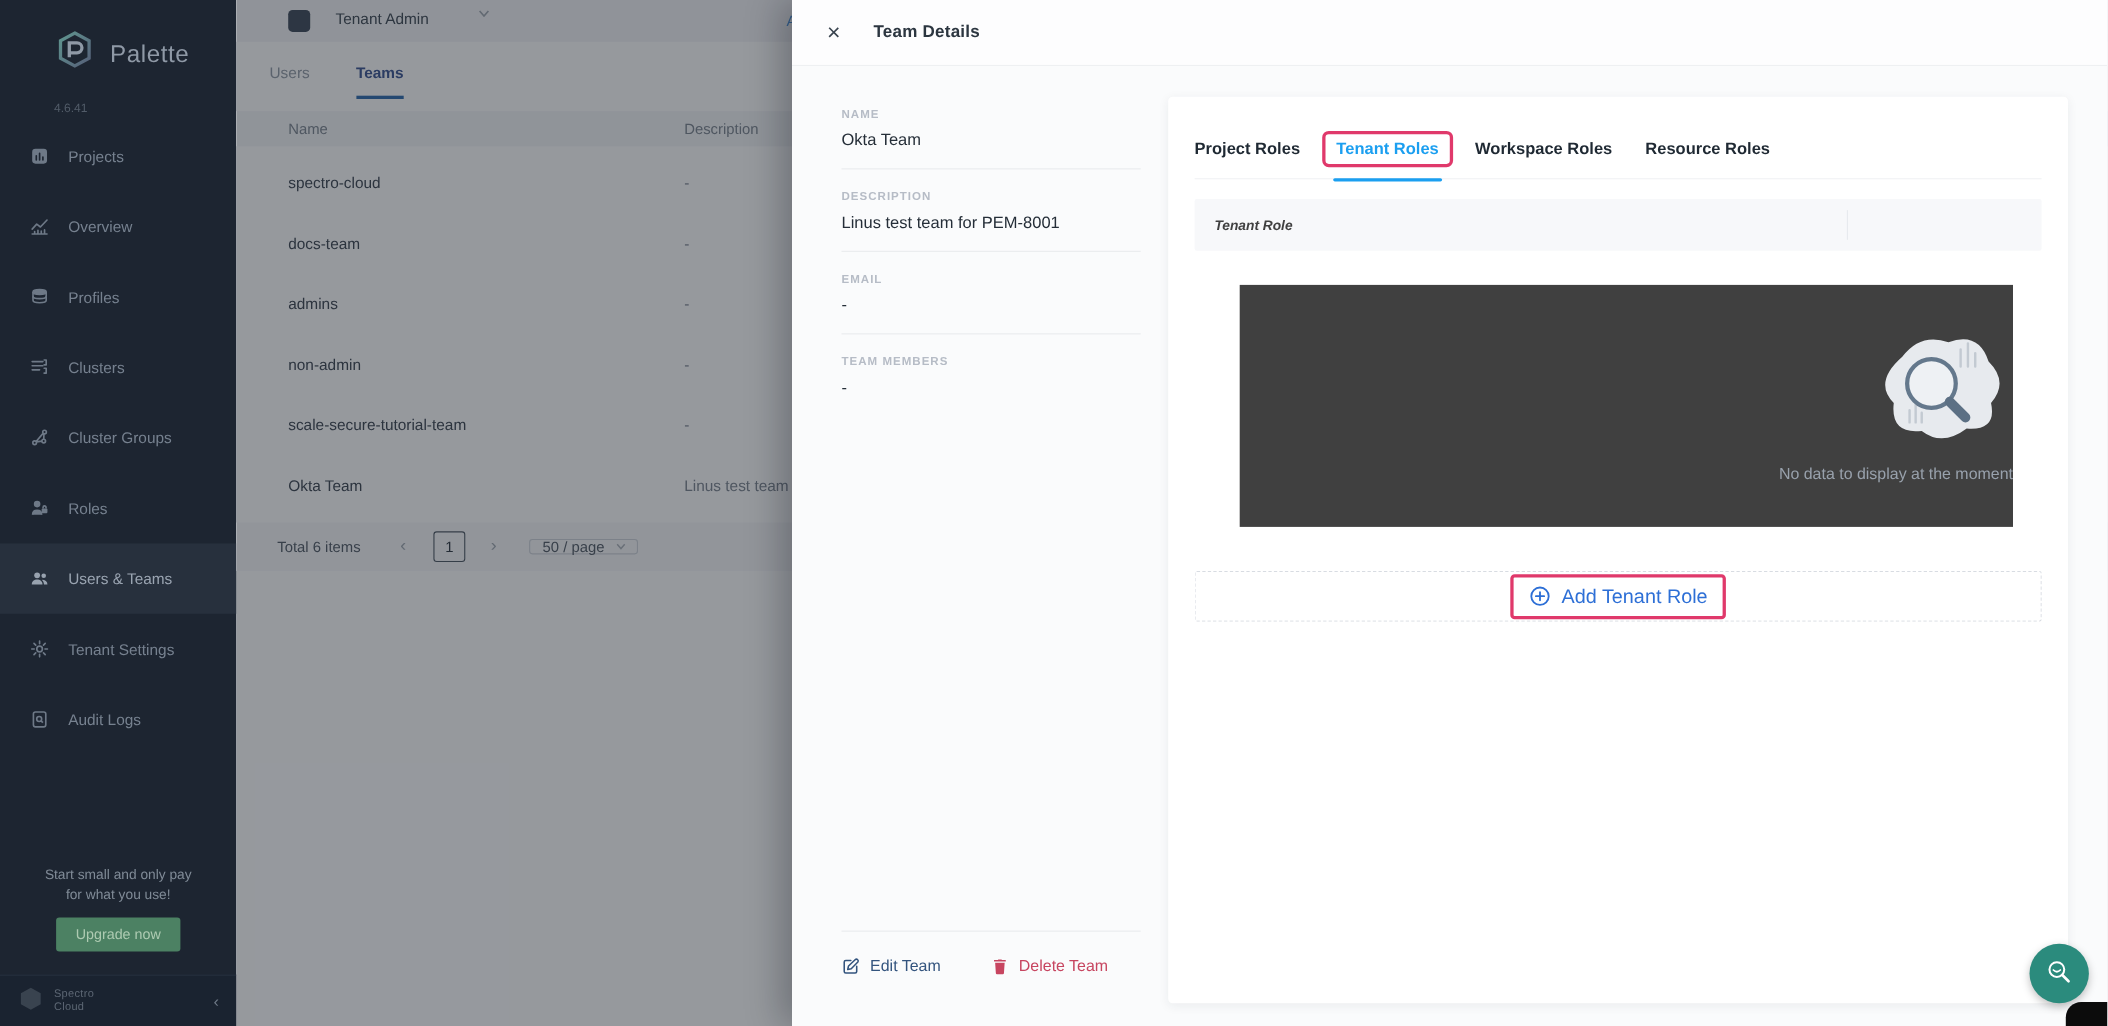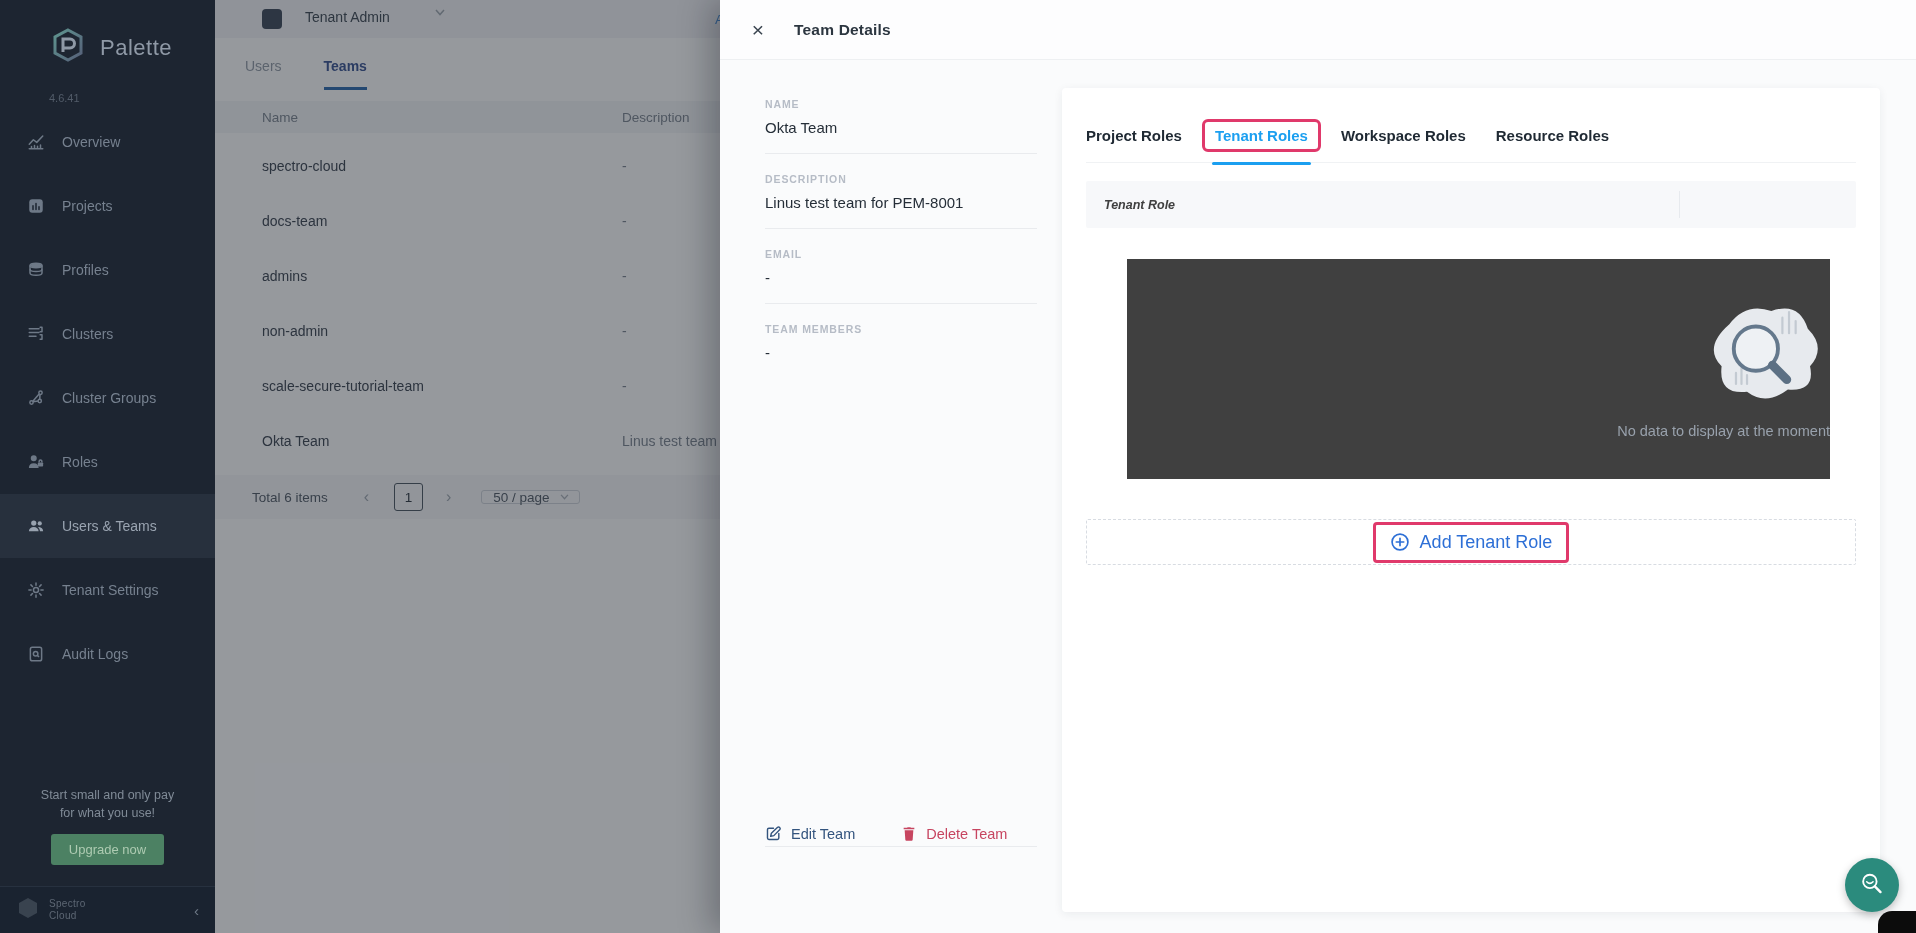--- a/index.html
+++ b/index.html
@@ -54,21 +54,21 @@
 
   
   .drawer { position:absolute; left:720px; top:0; right:0; height:933px; background:#fafbfc; z-index:5; box-shadow:-10px 0 30px rgba(10,16,24,.28); }
   .drawer-head { height:60px; background:#fdfdfe; border-bottom:1px solid #eef0f2; display:flex; align-items:center; }
   .close-x { margin-left:24px; width:28px; height:28px; border:none; background:none; font-size:21px; color:#3a444f; cursor:pointer; font-family:inherit; line-height:1; }
   .drawer-title { margin-left:22px; font-size:15.5px; font-weight:700; color:#2c3640; letter-spacing:.2px; }
   .fields-col { position:absolute; left:45px; top:98px; width:272px; }
   .field { margin-bottom:19px; padding-bottom:17px; border-bottom:1px solid #e9ebee; }
   .field-label { font-size:10.5px; letter-spacing:.9px; color:#b6bcc6; font-weight:700; }
   .field-value { margin-top:9px; font-size:15px; color:#252e38; }
-  .drawer-actions { position:absolute; left:45px; top:813px; width:272px; border-top:0; padding-top:12px; display:flex; gap:46px; }
+  .drawer-actions { position:absolute; left:45px; top:858px; width:272px; border-top:0; padding-top:12px; display:flex; gap:46px; }
   .act-btn { display:flex; align-items:center; gap:9px; background:none; border:none; font-family:inherit; font-size:14.5px; cursor:pointer; }
   .act-edit { color:#33547e; }
   .act-delete { color:#c74560; }
   .fields-divider { position:absolute; left:45px; top:846px; width:272px; border-top:1px solid #e9ebee; }
 
   
   .roles-card { position:absolute; left:342px; top:88px; right:36px; bottom:21px; background:#fff; border-radius:4px; box-shadow:0 2px 10px rgba(30,40,55,.07); padding:0 24px; }
   .roles-tabs { margin-top:36px; display:flex; align-items:center; gap:30px; border-bottom:1px solid #f0f2f4; padding-bottom:15px; }
   .role-tab { font-size:15px; font-weight:600; color:#1f2933; cursor:pointer; position:relative; }
   .role-tab.active { color:#1b9ff0; }
@@ -107,35 +107,35 @@
           </svg>
         </span>
         <span class="logo-text">Palette</span>
       </div>
       <div class="version">4.6.41</div>
     </div>
 
     <nav class="nav">
       <div class="nav-item">
         <span class="nv-ic">
+          <svg width="18" height="18" viewBox="0 0 24 24">
+              <rect x="3" y="3" width="18" height="18" rx="4" fill="currentColor"></rect>
+              <path d="M8 16.5v-5 M12 16.5v-8 M16 16.5v-3.5" stroke="#1d2531" stroke-width="2" stroke-linecap="round"></path>
+            </svg>
+        </span>
+        <span>Projects</span>
+      </div>
+      <div class="nav-item">
+        <span class="nv-ic">
           <svg width="18" height="18" viewBox="0 0 24 24" fill="none" stroke="currentColor" stroke-width="2" stroke-linecap="round" stroke-linejoin="round">
               <polyline points="3 15 8.5 9 13 12.5 21 4"></polyline>
               <path d="M3 21 h18 M6 21v-3 M10 21v-4.5 M14 21v-3.5 M18 21v-5"></path>
             </svg>
         </span>
         <span>Overview</span>
-      </div>
-      <div class="nav-item">
-        <span class="nv-ic">
-          <svg width="18" height="18" viewBox="0 0 24 24">
-              <rect x="3" y="3" width="18" height="18" rx="4" fill="currentColor"></rect>
-              <path d="M8 16.5v-5 M12 16.5v-8 M16 16.5v-3.5" stroke="#1d2531" stroke-width="2" stroke-linecap="round"></path>
-            </svg>
-        </span>
-        <span>Projects</span>
       </div>
       <div class="nav-item">
         <span class="nv-ic">
           <svg width="18" height="18" viewBox="0 0 24 24" fill="none" stroke="currentColor" stroke-width="2">
               <ellipse cx="12" cy="6" rx="8" ry="3" fill="currentColor"></ellipse>
               <path d="M4 6v5c0 1.7 3.6 3 8 3s8-1.3 8-3V6"></path>
               <path d="M4 11v5c0 1.7 3.6 3 8 3s8-1.3 8-3v-5"></path>
             </svg>
         </span>
         <span>Profiles</span>

